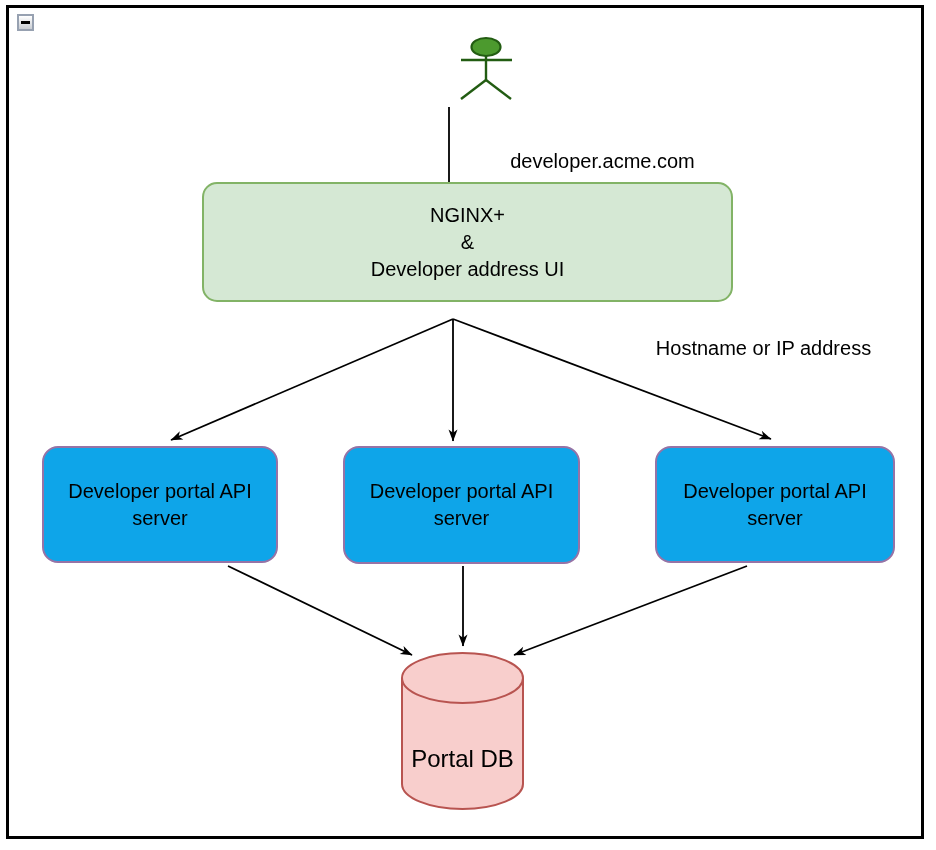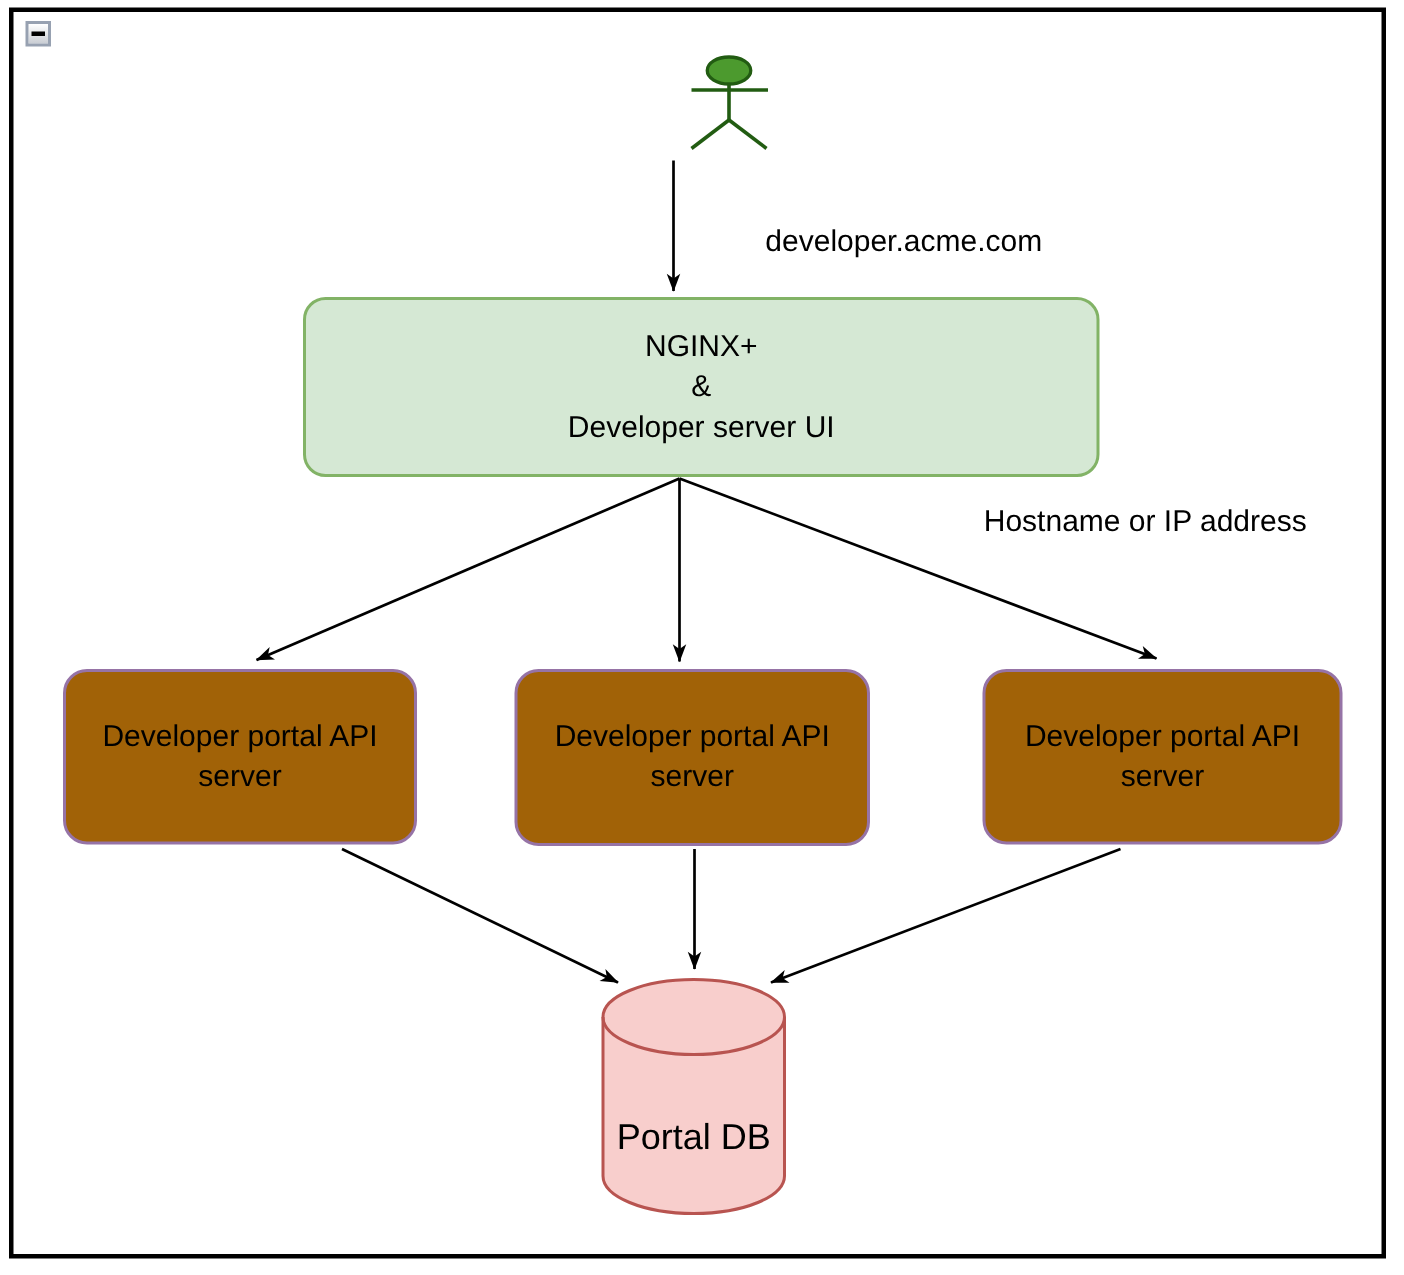--- a/index.html
+++ b/index.html
@@ -32,25 +32,25 @@
   .node{
     position:absolute;
     box-sizing:border-box;
     display:flex;flex-direction:column;
     align-items:center;justify-content:center;
     text-align:center;
     font-size:20px;line-height:27px;
     cursor:default;
   }
   .node-nginx{
-    left:202px;top:198px;width:531px;height:120px;
+    left:202px;top:182px;width:531px;height:120px;
     background:#d5e8d4;border:2px solid #82b366;border-radius:15px;
   }
   .node-api{
-    background:#a16207;border:2px solid #9673a6;border-radius:16px;
+    background:#0ea5e9;border:2px solid #9673a6;border-radius:16px;
   }
   .node-api1{left:42px;top:446px;width:236px;height:117px;}
   .node-api2{left:343px;top:446px;width:237px;height:118px;}
   .node-api3{left:655px;top:446px;width:240px;height:117px;}
   .edge-label{
     position:absolute;
     font-size:20px;line-height:24px;
     text-align:center;white-space:nowrap;
   }
   .lbl-ingress{left:492px;top:149px;width:221px;}
@@ -95,21 +95,21 @@
 
     <g stroke-width="2" stroke="#b85450">
       <path d="M402,678 A60.5,25 0 0 1 523,678 L523,784 A60.5,25 0 0 1 402,784 Z" fill="#f8cecc"></path>
       <path d="M402,678 A60.5,25 0 0 0 523,678" fill="none"></path>
     </g>
   </svg>
 
   <div class="node node-nginx">
     <div>NGINX+</div>
     <div>&amp;</div>
-    <div>Developer server UI</div>
+    <div>Developer address UI</div>
   </div>
 
   <div class="node node-api node-api1">
     <div>Developer portal API</div>
     <div>server</div>
   </div>
   <div class="node node-api node-api2">
     <div>Developer portal API</div>
     <div>server</div>
   </div>

